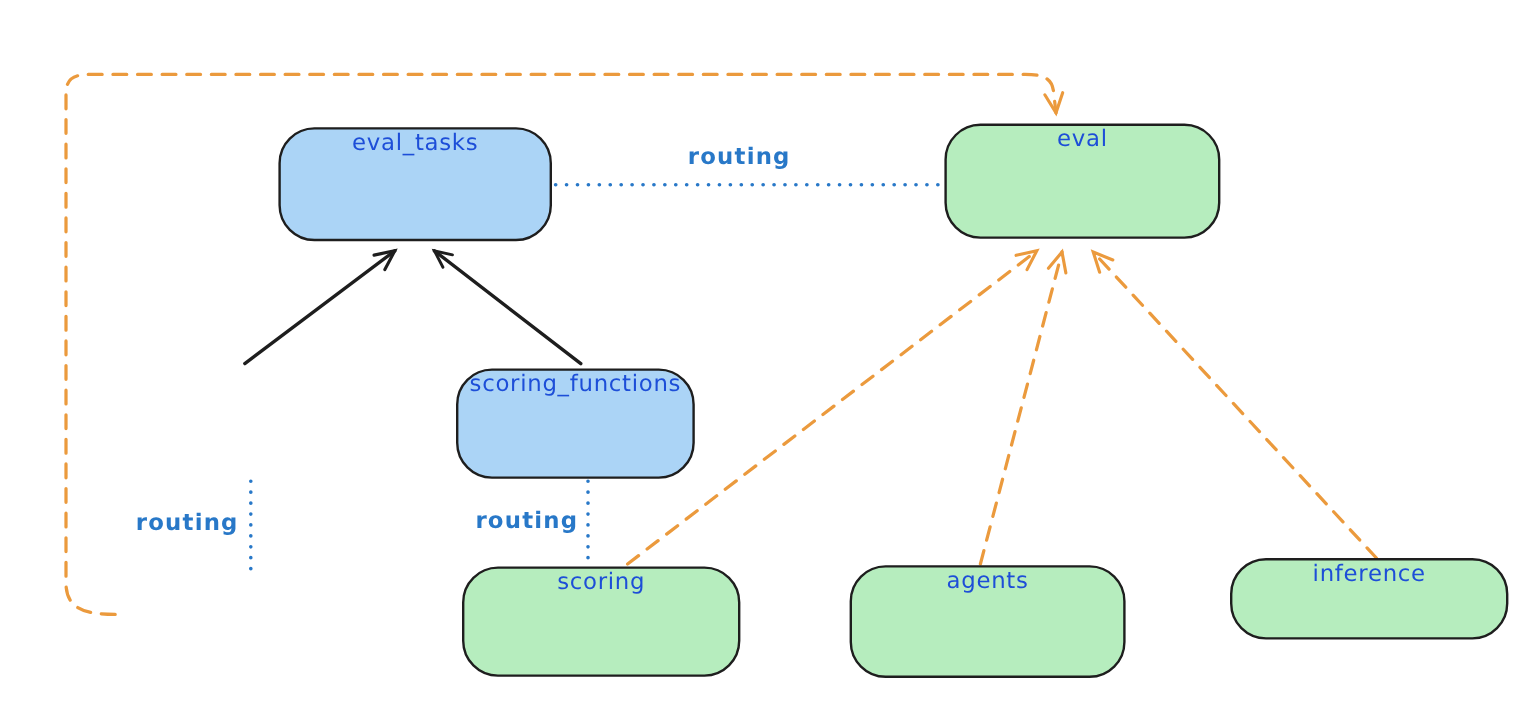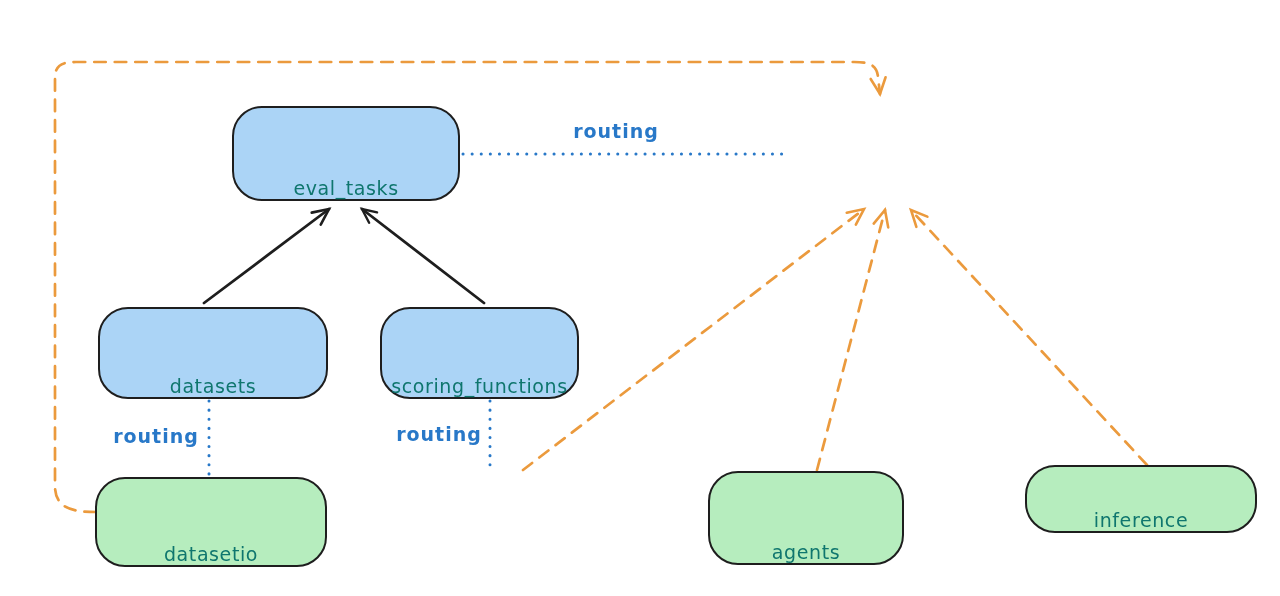--- a/index.html
+++ b/index.html
@@ -19,27 +19,27 @@
     position: absolute;
     left: 0;
     top: 0;
     width: 1280px;
     height: 596px;
     pointer-events: none;
   }
   .node {
     position: absolute;
     display: flex;
-    align-items: flex-end;
+    align-items: flex-start;
     justify-content: center;
     border: 2.5px solid #1e1e1e;
     border-radius: 30px;
     font-size: 19px;
     letter-spacing: 0.6px;
-    color: #0f766e;
+    color: #1d4ed8;
     box-sizing: border-box;
     text-align: center;
   }
   .node.blue  { background: #abd4f6; }
   .node.green { background: #b6edbe; }
   .edge-label {
     position: absolute;
     transform: translate(-50%, -50%);
     color: #2878c8;
     font-size: 19px;
@@ -77,35 +77,35 @@
     <path d="M 96 512 C 72 512 55 508 55 486 L 55 78 C 55 65 62 62 76 62 L 854 62 C 871 62 877 66 878 77 L 880 94" fill="none" stroke="#eb9a3d" stroke-width="2.7" stroke-linecap="round" stroke-dasharray="11.5 9" marker-end="url(#arrow-orange)"></path>
     <path d="M 523 470 L 864 209" fill="none" stroke="#eb9a3d" stroke-width="2.7" stroke-linecap="round" stroke-dasharray="11.5 9" marker-end="url(#arrow-orange)"></path>
     <path d="M 817 470 L 885 210" fill="none" stroke="#eb9a3d" stroke-width="2.7" stroke-linecap="round" stroke-dasharray="11.5 9" marker-end="url(#arrow-orange)"></path>
     <path d="M 1147 465 L 911 210" fill="none" stroke="#eb9a3d" stroke-width="2.7" stroke-linecap="round" stroke-dasharray="11.5 9" marker-end="url(#arrow-orange)"></path>
   </svg>
 
   <div class="node blue" style="left:232px; top:106px; width:228px; height:95px;">
     <span>eval_tasks</span>
   </div>
 
+  <div class="node green" style="left:787px; top:103px; width:230px; height:96px;">
+    <span>eval</span>
+  </div>
 
-  <div class="node blue" style="left:98px; top:307px; width:230px; height:92px;">
-    <span>datasets</span>
-  </div>
 
   <div class="node blue" style="left:380px; top:307px; width:199px; height:92px;">
     <span>scoring_functions</span>
   </div>
 
-  <div class="node green" style="left:95px; top:477px; width:232px; height:90px;">
-    <span>datasetio</span>
+
+  <div class="node green" style="left:385px; top:472px; width:232px; height:92px;">
+    <span>scoring</span>
   </div>
 
-
-  <div class="node green" style="left:708px; top:471px; width:196px; height:94px;">
+  <div class="node green" style="left:708px; top:471px; width:230px; height:94px;">
     <span>agents</span>
   </div>
 
   <div class="node green" style="left:1025px; top:465px; width:232px; height:68px;">
     <span>inference</span>
   </div>
 
   <div class="edge-label" style="left:616px; top:131px;">routing</div>
 
   <div class="edge-label" style="left:156px; top:436px;">routing</div>

